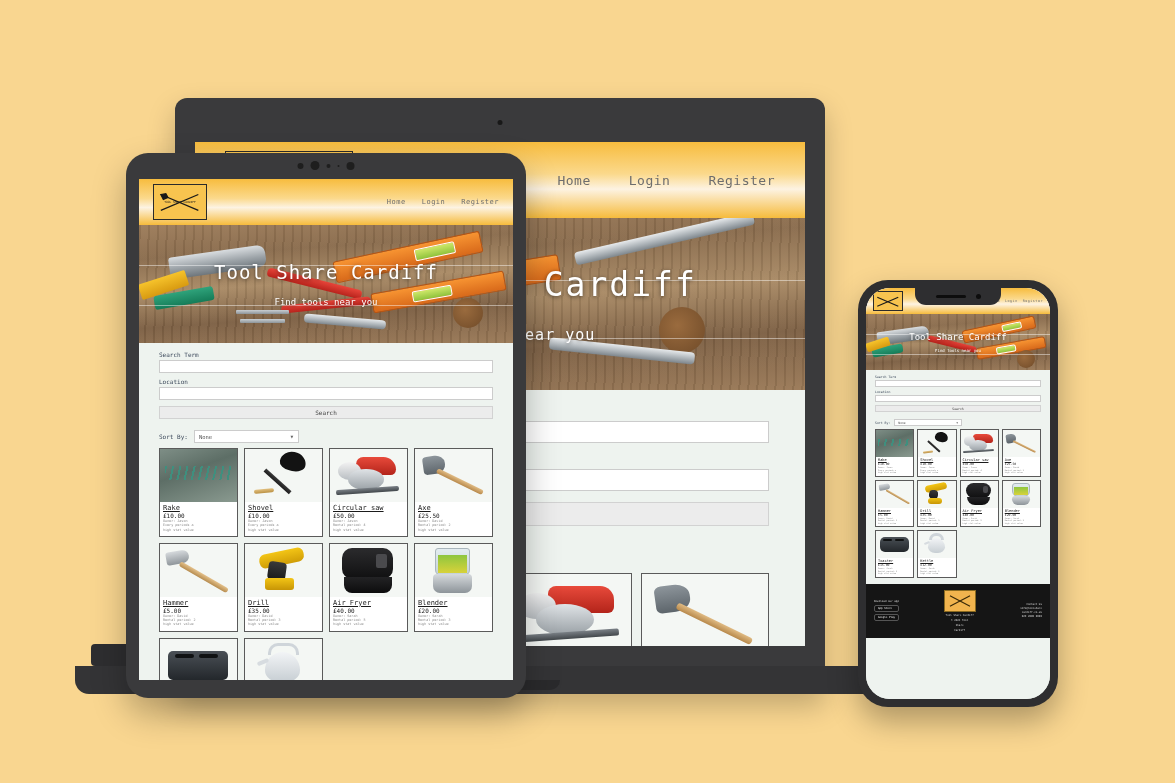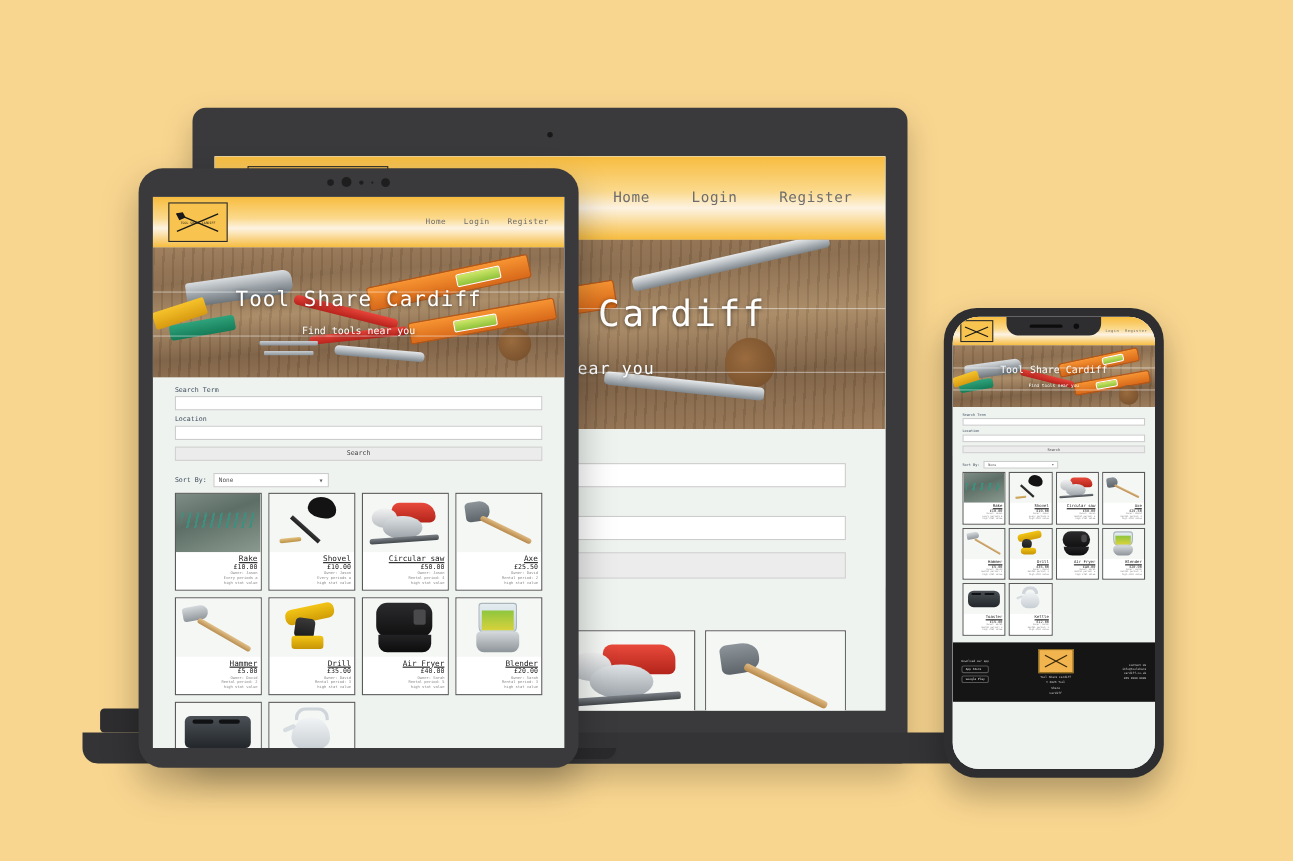--- a/index.html
+++ b/index.html
@@ -81,21 +81,21 @@
     background: #fff; border: 1px solid #ccc;
     color: #555; font-family: "DejaVu Sans Mono", monospace;
     display: flex; align-items: center; justify-content: space-between;
   }
   .caret { color: #666; }
 
   
   .grid { display: grid; }
   .card {
     background: #fff; border: 1px solid #5a5a5a;
-    display: flex; flex-direction: column; overflow: hidden; text-align: right;
+    display: flex; flex-direction: column; overflow: hidden;
   }
   .card-img {
     background: #f4f7f4; position: relative; overflow: hidden;
     display: flex; align-items: center; justify-content: center;
   }
   .card-body { background: #fff; overflow: hidden; }
   .card-title {
     font-family: "DejaVu Sans Mono", monospace;
     color: #1b1b1b; text-decoration: underline; white-space: nowrap;
   }

